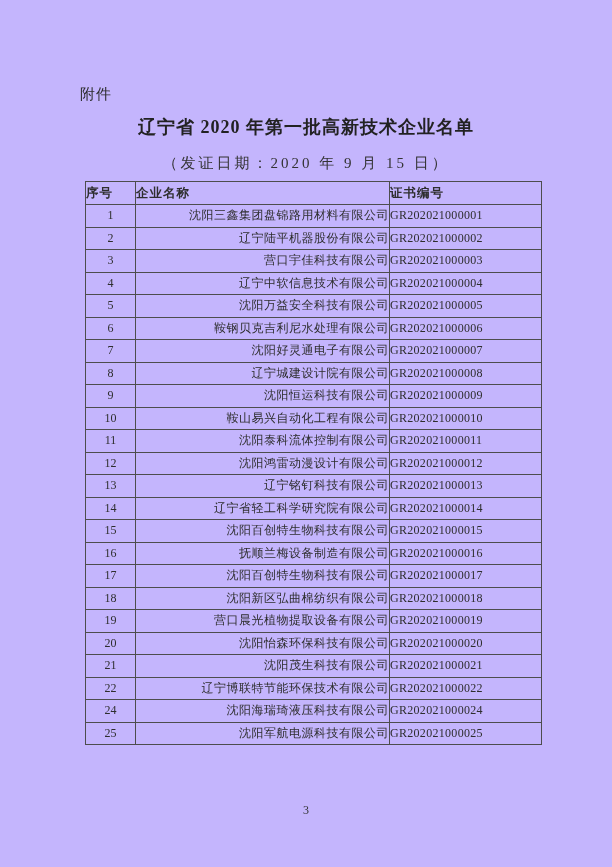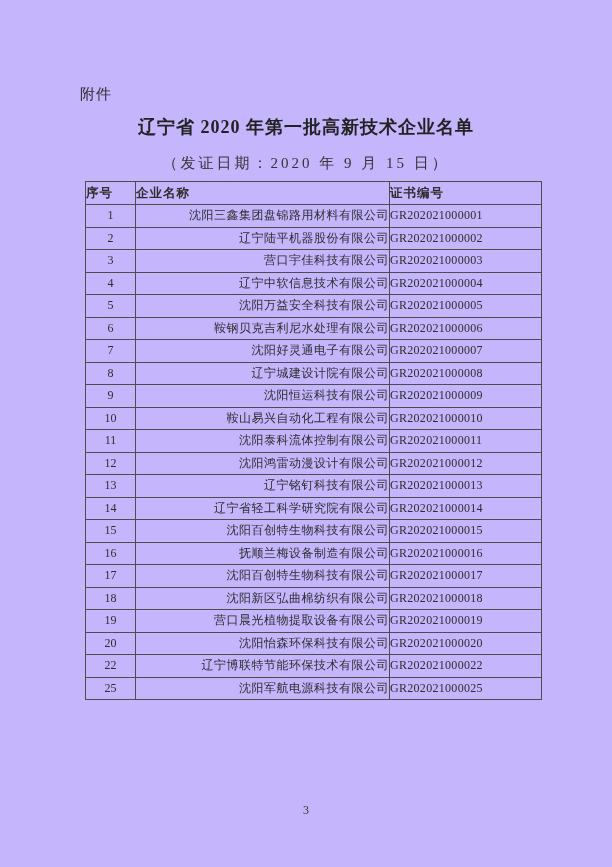--- a/index.html
+++ b/index.html
@@ -199,25 +199,35 @@
           <td class="cell-no">19</td>
           <td class="cell-name">营口晨光植物提取设备有限公司</td>
           <td class="cell-cert">GR202021000019</td>
         </tr>
         <tr>
           <td class="cell-no">20</td>
           <td class="cell-name">沈阳怡森环保科技有限公司</td>
           <td class="cell-cert">GR202021000020</td>
         </tr>
         <tr>
+          <td class="cell-no">21</td>
+          <td class="cell-name">沈阳茂生科技有限公司</td>
+          <td class="cell-cert">GR202021000021</td>
+        </tr>
+        <tr>
           <td class="cell-no">22</td>
           <td class="cell-name">辽宁博联特节能环保技术有限公司</td>
           <td class="cell-cert">GR202021000022</td>
         </tr>
         <tr>
+          <td class="cell-no">24</td>
+          <td class="cell-name">沈阳海瑞琦液压科技有限公司</td>
+          <td class="cell-cert">GR202021000024</td>
+        </tr>
+        <tr>
           <td class="cell-no">25</td>
           <td class="cell-name">沈阳军航电源科技有限公司</td>
           <td class="cell-cert">GR202021000025</td>
         </tr>
       </tbody>
   </table>
 
   <div class="page-number">3</div>
 
 </div>

